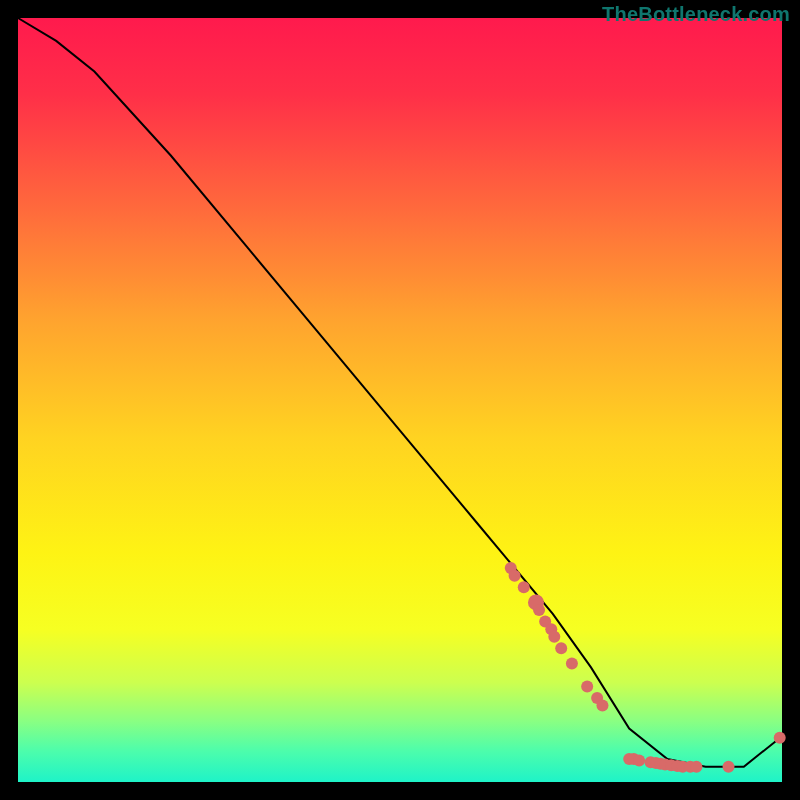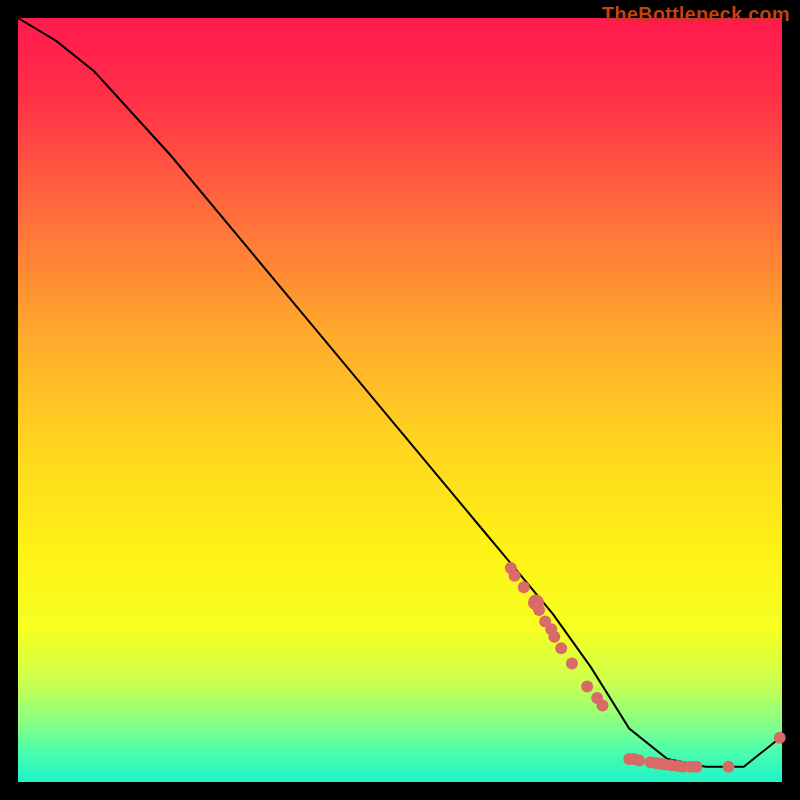--- a/index.html
+++ b/index.html
@@ -20,21 +20,21 @@
     top: 0;
     left: 0;
   }
   .watermark {
     position: absolute;
     top: 3px;
     right: 10px;
     font-family: Arial, Helvetica, sans-serif;
     font-size: 20px;
     font-weight: 600;
-    color: #c2410c;
+    color: #0f766e;
     letter-spacing: 0.2px;
     user-select: none;
     margin-left: 19px;
   }
 </style>
 </head>
 <body>
 
 <div class="stage">
   <svg id="svg" width="800" height="800" viewBox="0 0 800 800">

